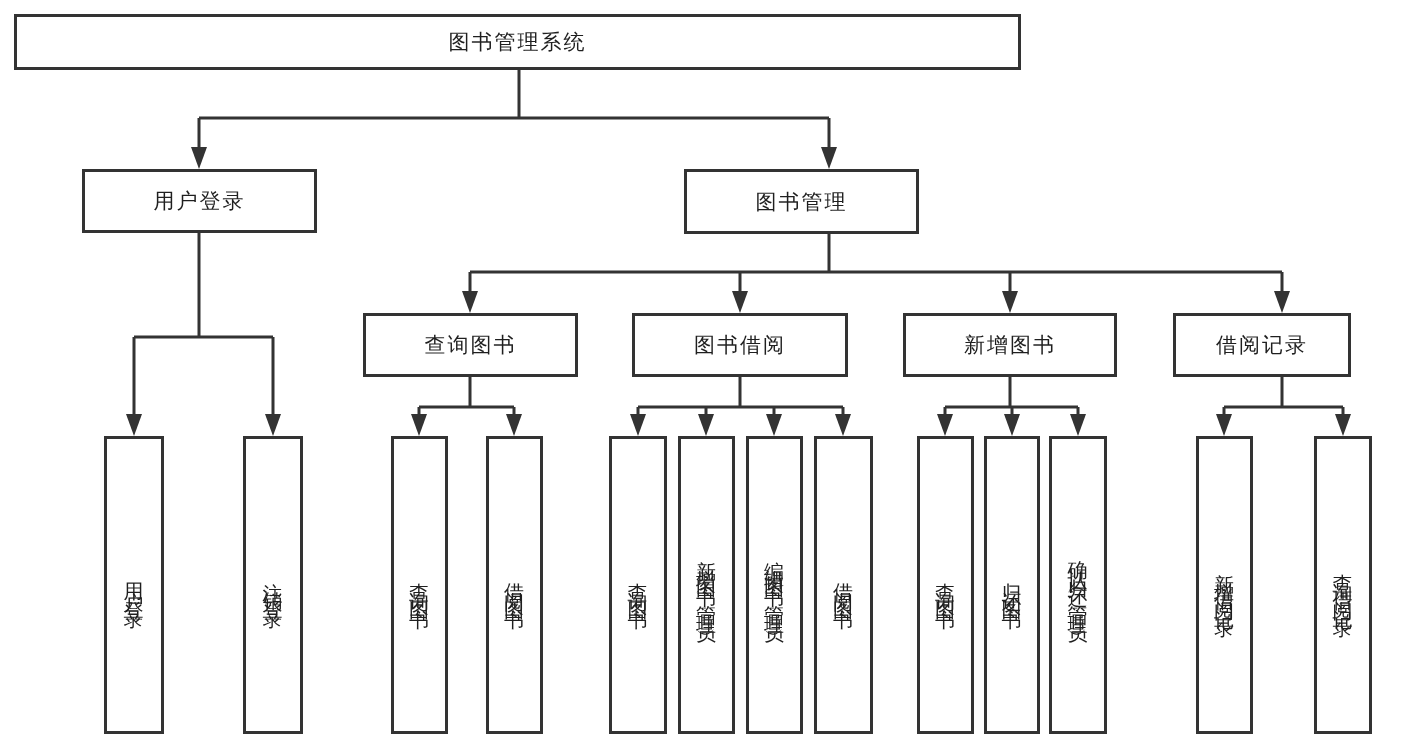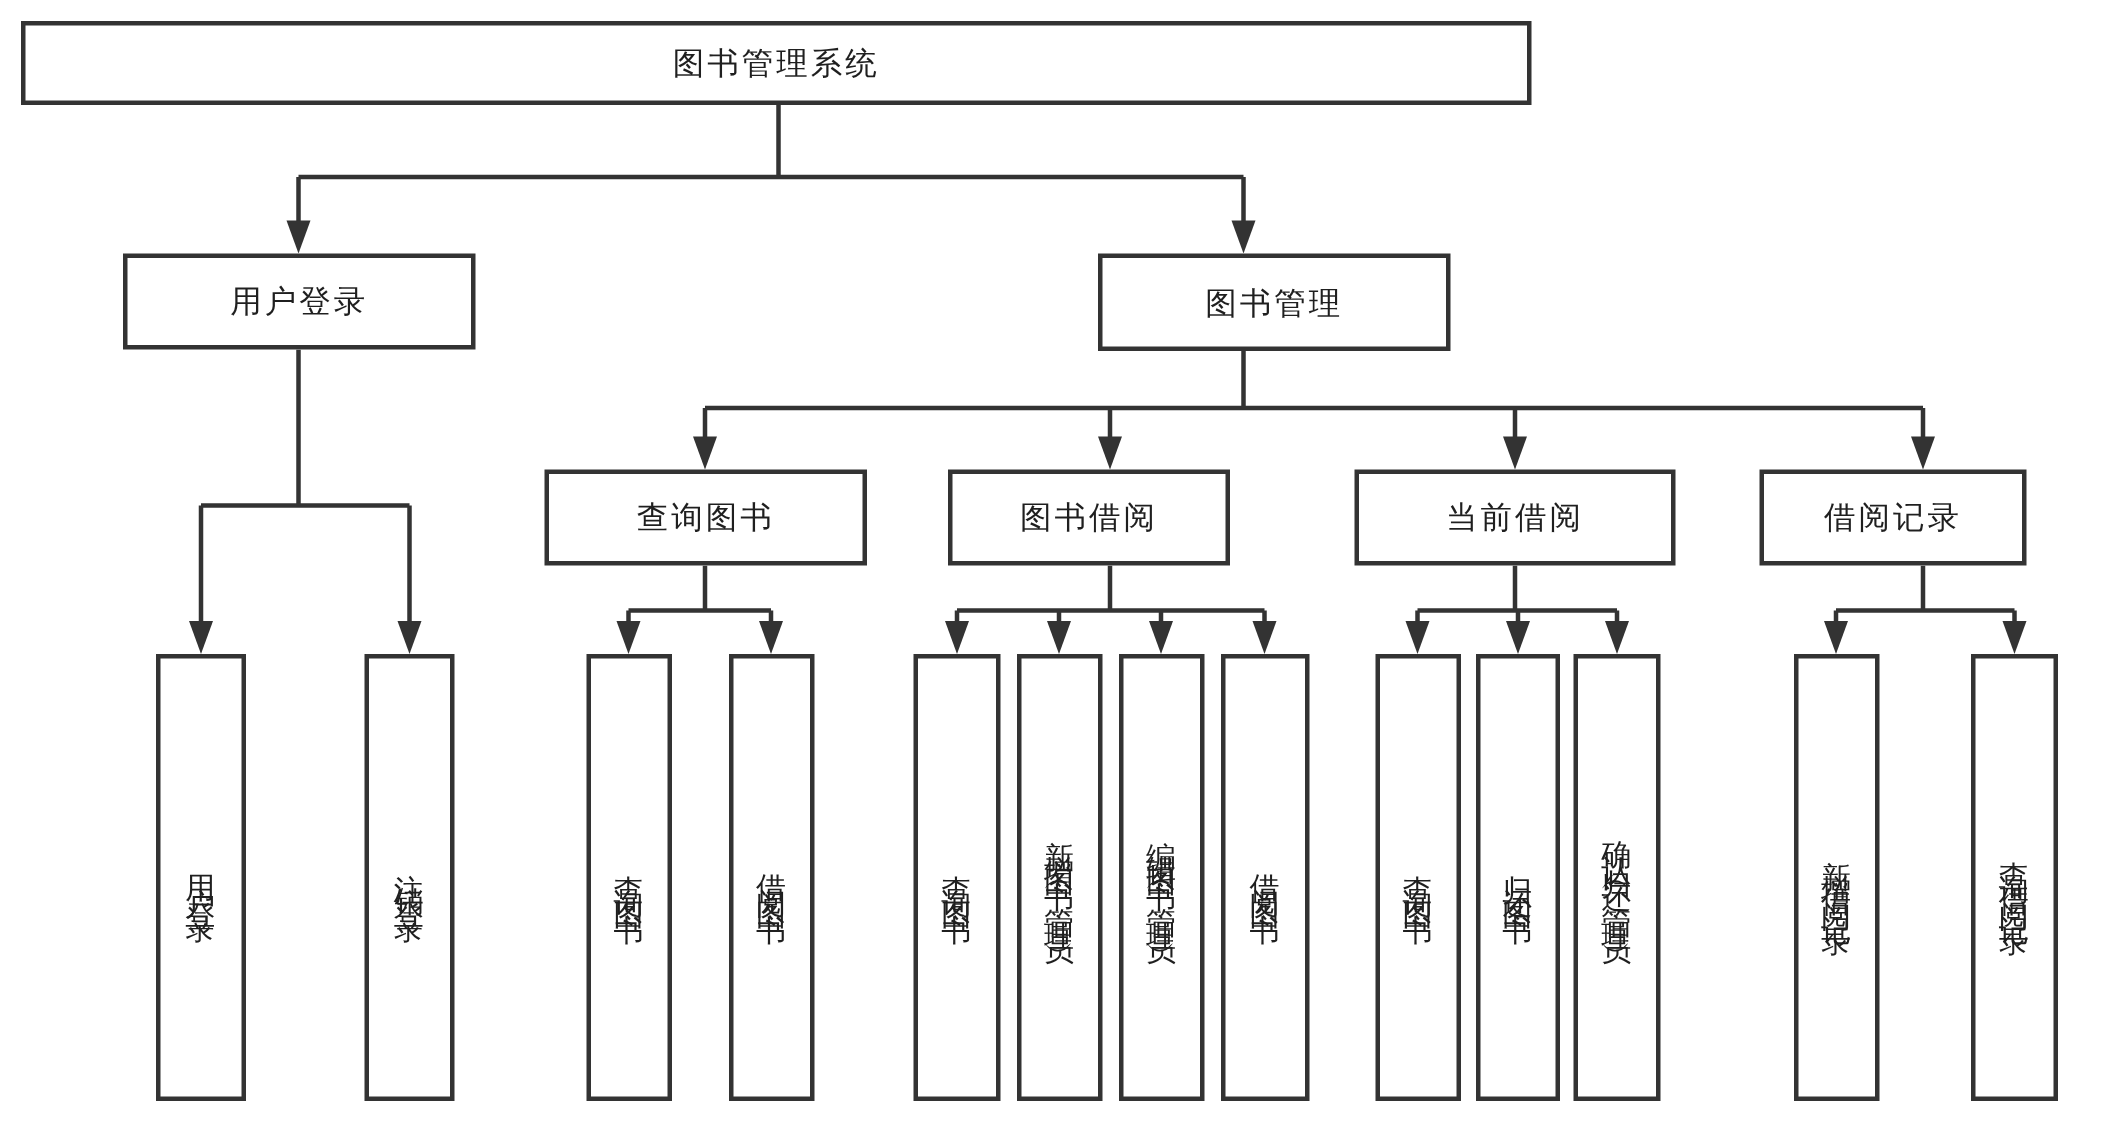--- a/index.html
+++ b/index.html
@@ -84,25 +84,25 @@
       <polygon points="1004,414 1020,414 1012,436"></polygon>
       <polygon points="1070,414 1086,414 1078,436"></polygon>
       <polygon points="1216,414 1232,414 1224,436"></polygon>
       <polygon points="1335,414 1351,414 1343,436"></polygon>
     </g>
   </svg>
 
   <div class="box h-box" style="left:14px;top:14px;width:1007px;height:56px">图书管理系统</div>
 
   <div class="box h-box" style="left:82px;top:169px;width:235px;height:64px">用户登录</div>
-  <div class="box h-box" style="left:732px;top:169px;width:235px;height:65px">图书管理</div>
+  <div class="box h-box" style="left:684px;top:169px;width:235px;height:65px">图书管理</div>
 
   <div class="box h-box" style="left:363px;top:313px;width:215px;height:64px">查询图书</div>
-  <div class="box h-box" style="left:632px;top:313px;width:188px;height:64px">图书借阅</div>
-  <div class="box h-box" style="left:903px;top:313px;width:214px;height:64px">当前借阅</div>
+  <div class="box h-box" style="left:632px;top:313px;width:216px;height:64px">图书借阅</div>
+  <div class="box h-box" style="left:903px;top:313px;width:214px;height:64px">新增图书</div>
   <div class="box h-box" style="left:1173px;top:313px;width:178px;height:64px">借阅记录</div>
 
   <div class="box v-box" style="left:104px;top:436px;width:60px;height:298px">
     <span class="v-text">用户登录</span>
   </div>
   <div class="box v-box" style="left:243px;top:436px;width:60px;height:298px">
     <span class="v-text">注销登录</span>
   </div>
 
   <div class="box v-box" style="left:391px;top:436px;width:57px;height:298px">

